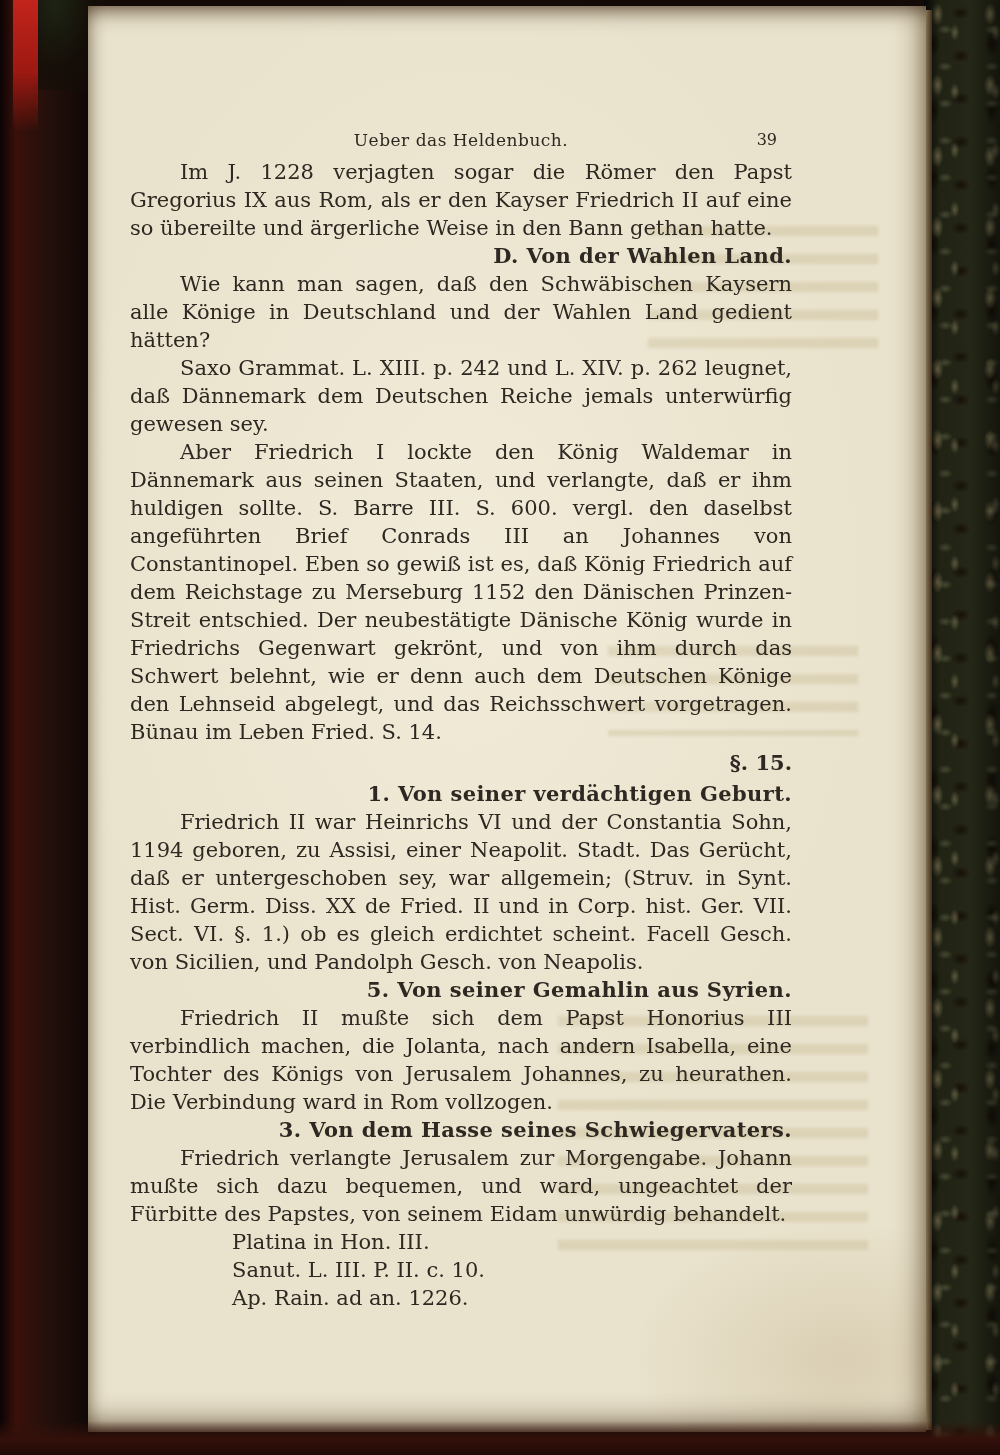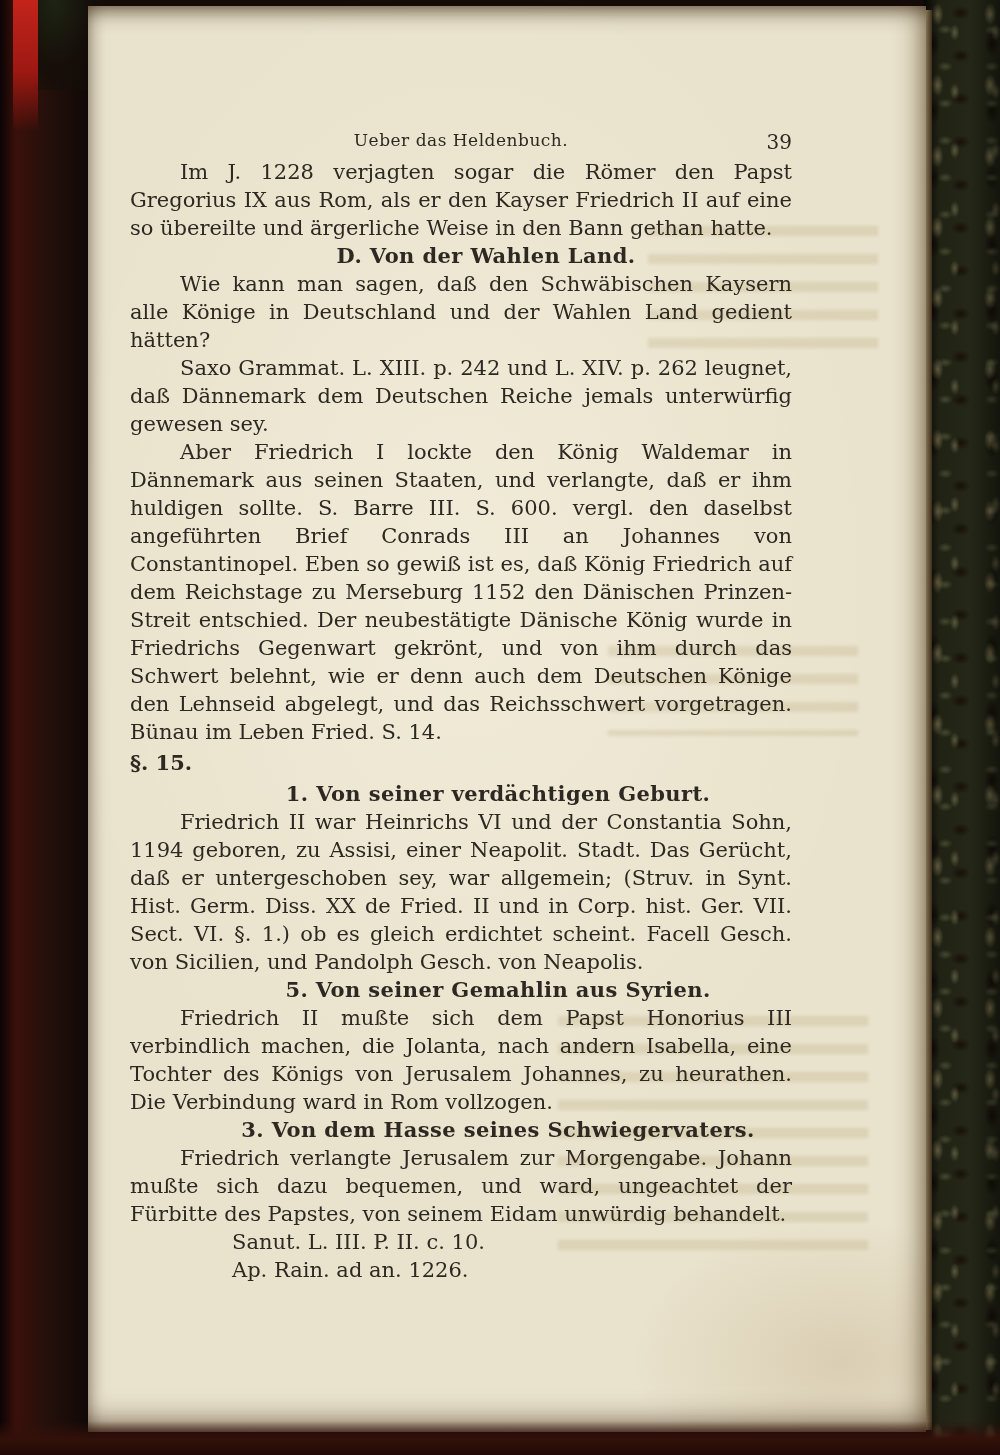--- a/index.html
+++ b/index.html
@@ -90,30 +90,30 @@
     height: 24px;
     margin-bottom: 4px;
     font-size: 17px;
   }
   .header-title {
     display: block;
     text-align: center;
     letter-spacing: 0.5px;
   }
   .page-number {
-    position: absolute; right: 0; top: 0;
-    font-size: 20px;
+    position: absolute; right: 15px; top: 0;
+    font-size: 16px;
   }
 
   .text-col p { margin: 0; font-size: 21px; line-height: 28px; text-align: justify; }
   .text-col p.indent { text-indent: 50px; }
-  .text-col p.heading { font-weight: 700; letter-spacing: 0.4px; text-align: center; }
+  .text-col p.heading { font-weight: 700; letter-spacing: 0.4px; text-align: right; }
   .text-col p.heading.h-main { text-indent: 50px; }
   .text-col p.heading.h-sub { text-indent: 74px; }
-  .text-col p.section-mark { text-align: left; text-indent: 0; margin: 3px 0; font-weight: 700; }
+  .text-col p.section-mark { text-align: right; text-indent: 0; margin: 3px 0; font-weight: 700; }
   .text-col p.citation { margin-left: 102px; text-align: left; }
 </style>
 </head>
 <body>
 
 <div class="scene">
 
   <div class="spine-edge"></div>
   <div class="corner-tl"></div>
   <div class="red-strip"></div>
@@ -153,20 +153,21 @@
       <p class="indent">Friedrich II war Heinrichs VI und der Constantia Sohn, 1194 geboren, zu Assisi, einer Neapolit. Stadt. Das Gerücht, daß er untergeschoben sey, war allgemein; (Struv. in Synt. Hist. Germ. Diss. XX de Fried. II und in Corp. hist. Ger. VII. Sect. VI. §. 1.) ob es gleich erdichtet scheint. Facell Gesch. von Sicilien, und Pandolph Gesch. von Neapolis.</p>
 
       <p class="heading h-sub">5. Von seiner Gemahlin aus Syrien.</p>
 
       <p class="indent">Friedrich II mußte sich dem Papst Honorius III verbindlich machen, die Jolanta, nach andern Isabella, eine Tochter des Königs von Jerusalem Johannes, zu heurathen. Die Verbindung ward in Rom vollzogen.</p>
 
       <p class="heading h-sub">3. Von dem Hasse seines Schwiegervaters.</p>
 
       <p class="indent">Friedrich verlangte Jerusalem zur Morgengabe. Johann mußte sich dazu bequemen, und ward, ungeachtet der Fürbitte des Papstes, von seinem Eidam unwürdig behandelt.</p>
 
+      <p class="citation">Platina in Hon. III.</p>
       <p class="citation">Sanut. L. III. P. II. c. 10.</p>
       <p class="citation">Ap. Rain. ad an. 1226.</p>
 
     </div>
   </div>
 
   <div class="red-strip-bottom"></div>
 </div>
 
 </body></html>

